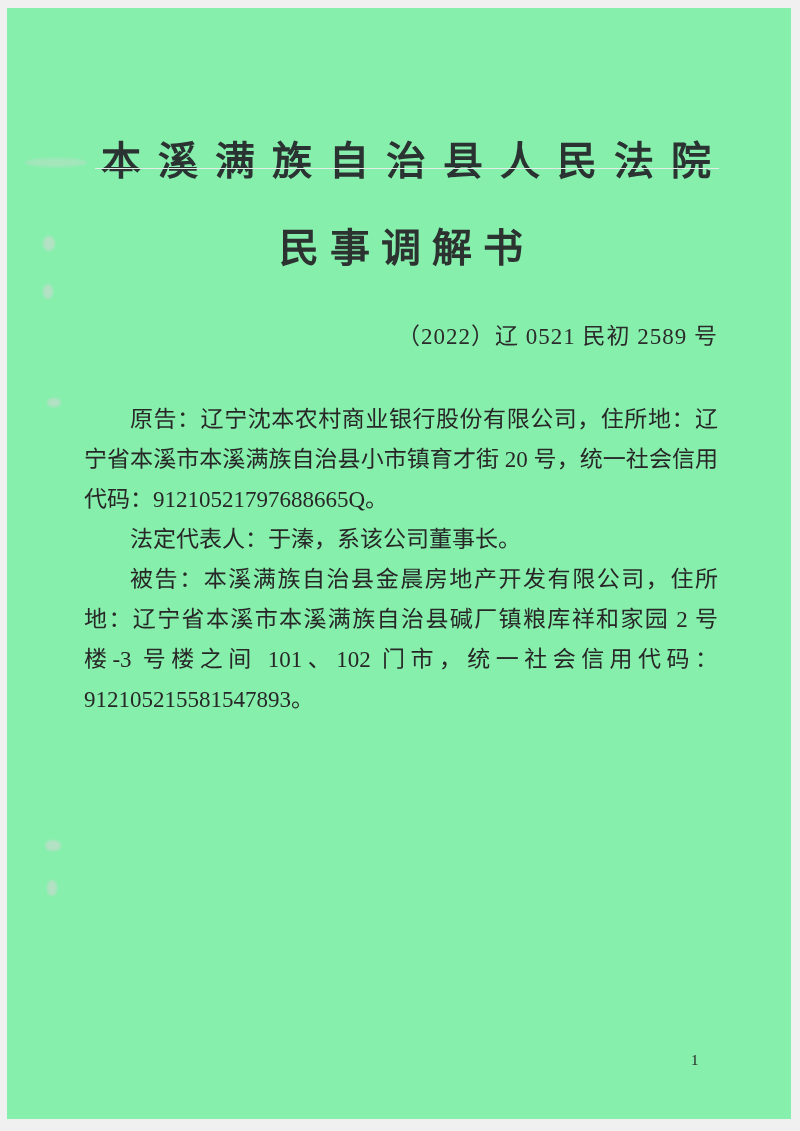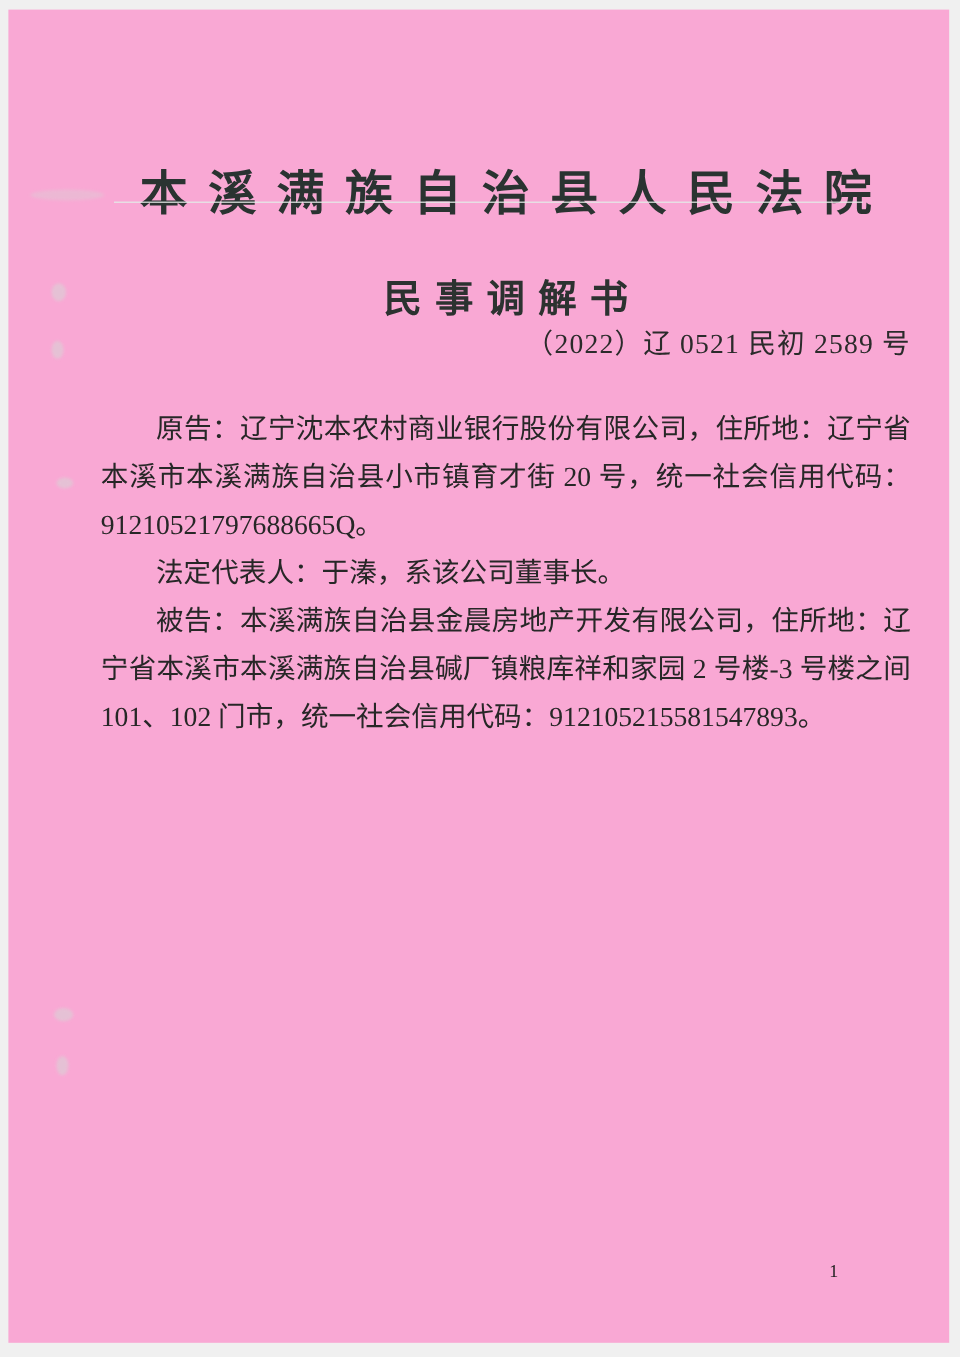--- a/index.html
+++ b/index.html
@@ -13,54 +13,55 @@
     overflow: hidden;
     position: relative;
     font-family: "Liberation Serif", "DejaVu Serif", serif;
   }
   .page {
     position: absolute;
     left: 7px;
     top: 8px;
     width: 784px;
     height: 1111px;
-    background: #f9a8d4;
+    background: #86efac;
     box-sizing: border-box;
-    padding: 0 32px 0 77px;
+    padding: 0 73px 0 77px;
   }
   .court-name {
     margin: 130px 0 0 0;
     text-align: center;
     font-size: 40px;
     line-height: 48px;
     font-weight: bold;
     letter-spacing: 17px;
     padding-left: 17px; 
     color: #2a3331;
     white-space: nowrap;
   }
   .doc-type {
     margin: 40px 0 0 0;
     text-align: center;
-    font-size: 32px;
+    font-size: 40px;
     line-height: 46px;
     font-weight: bold;
     letter-spacing: 11px;
     padding-left: 11px;
     color: #2c3230;
   }
   .case-number {
+    margin-top: 50px;
     text-align: right;
     font-size: 23px;
     line-height: 30px;
     letter-spacing: 1px;
     color: #2b2b2b;
   }
   .doc-body {
-    margin-top: 36px;
+    margin-top: 48px;
     font-size: 23px;
     line-height: 40px;
     color: #272727;
     text-align: justify;
   }
   .doc-body p {
     margin: 0;
     text-indent: 2em;
   }
   .page-number {

